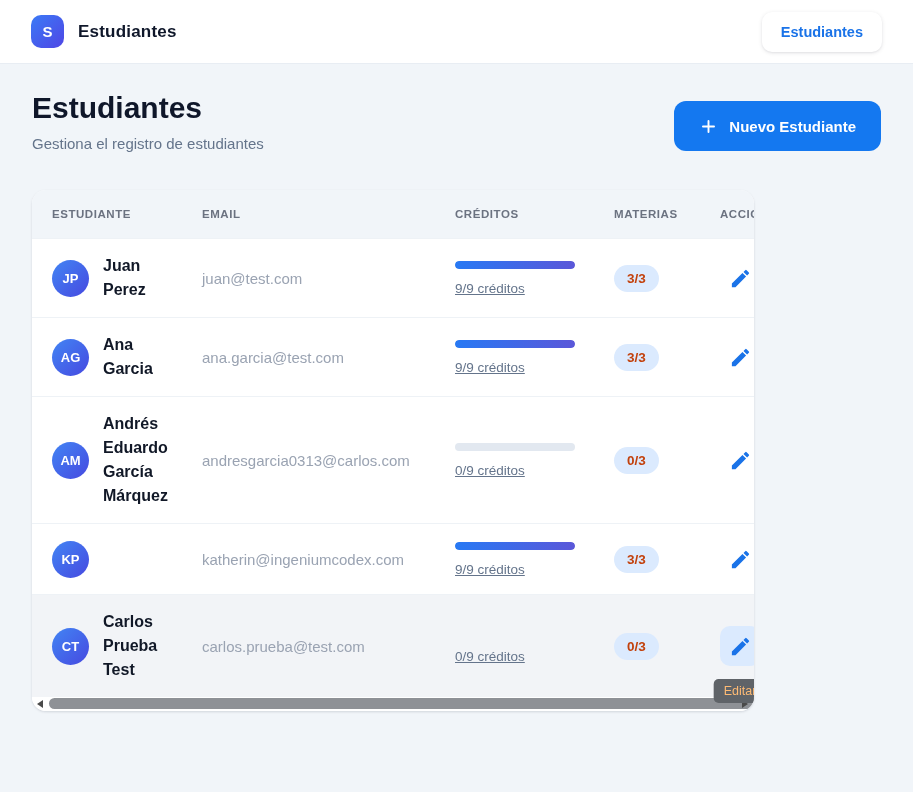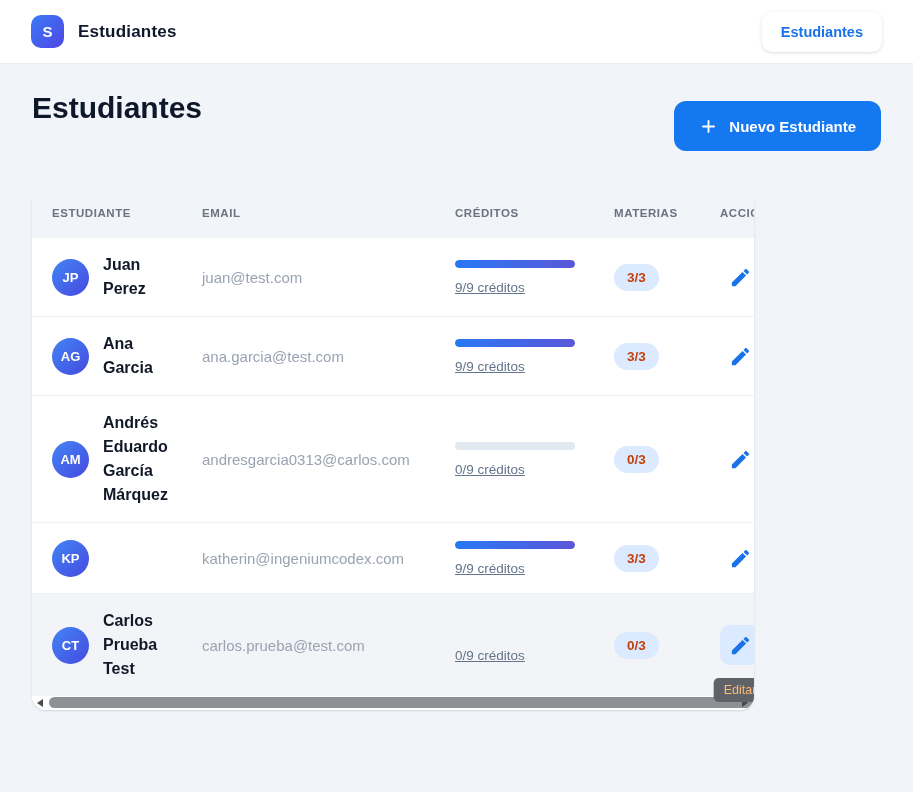--- a/index.html
+++ b/index.html
@@ -121,20 +121,21 @@
     </div>
     <span class="app-title">Estudiantes</span>
   </div>
   <button class="nav-btn">Estudiantes</button>
 </header>
 
 <main class="main">
   <div class="page-head">
     <div>
       <h1 class="page-title">Estudiantes</h1>
+      <div class="page-subtitle">Gestiona el registro de estudiantes</div>
     </div>
     <button class="primary-btn">
       <svg viewBox="0 0 24 24">
           <path d="M12 5v14M5 12h14" stroke="#ffffff" stroke-width="2.4" stroke-linecap="round" fill="none"></path>
         </svg>
       <span>Nuevo Estudiante</span>
     </button>
   </div>
 
   <section class="card">

